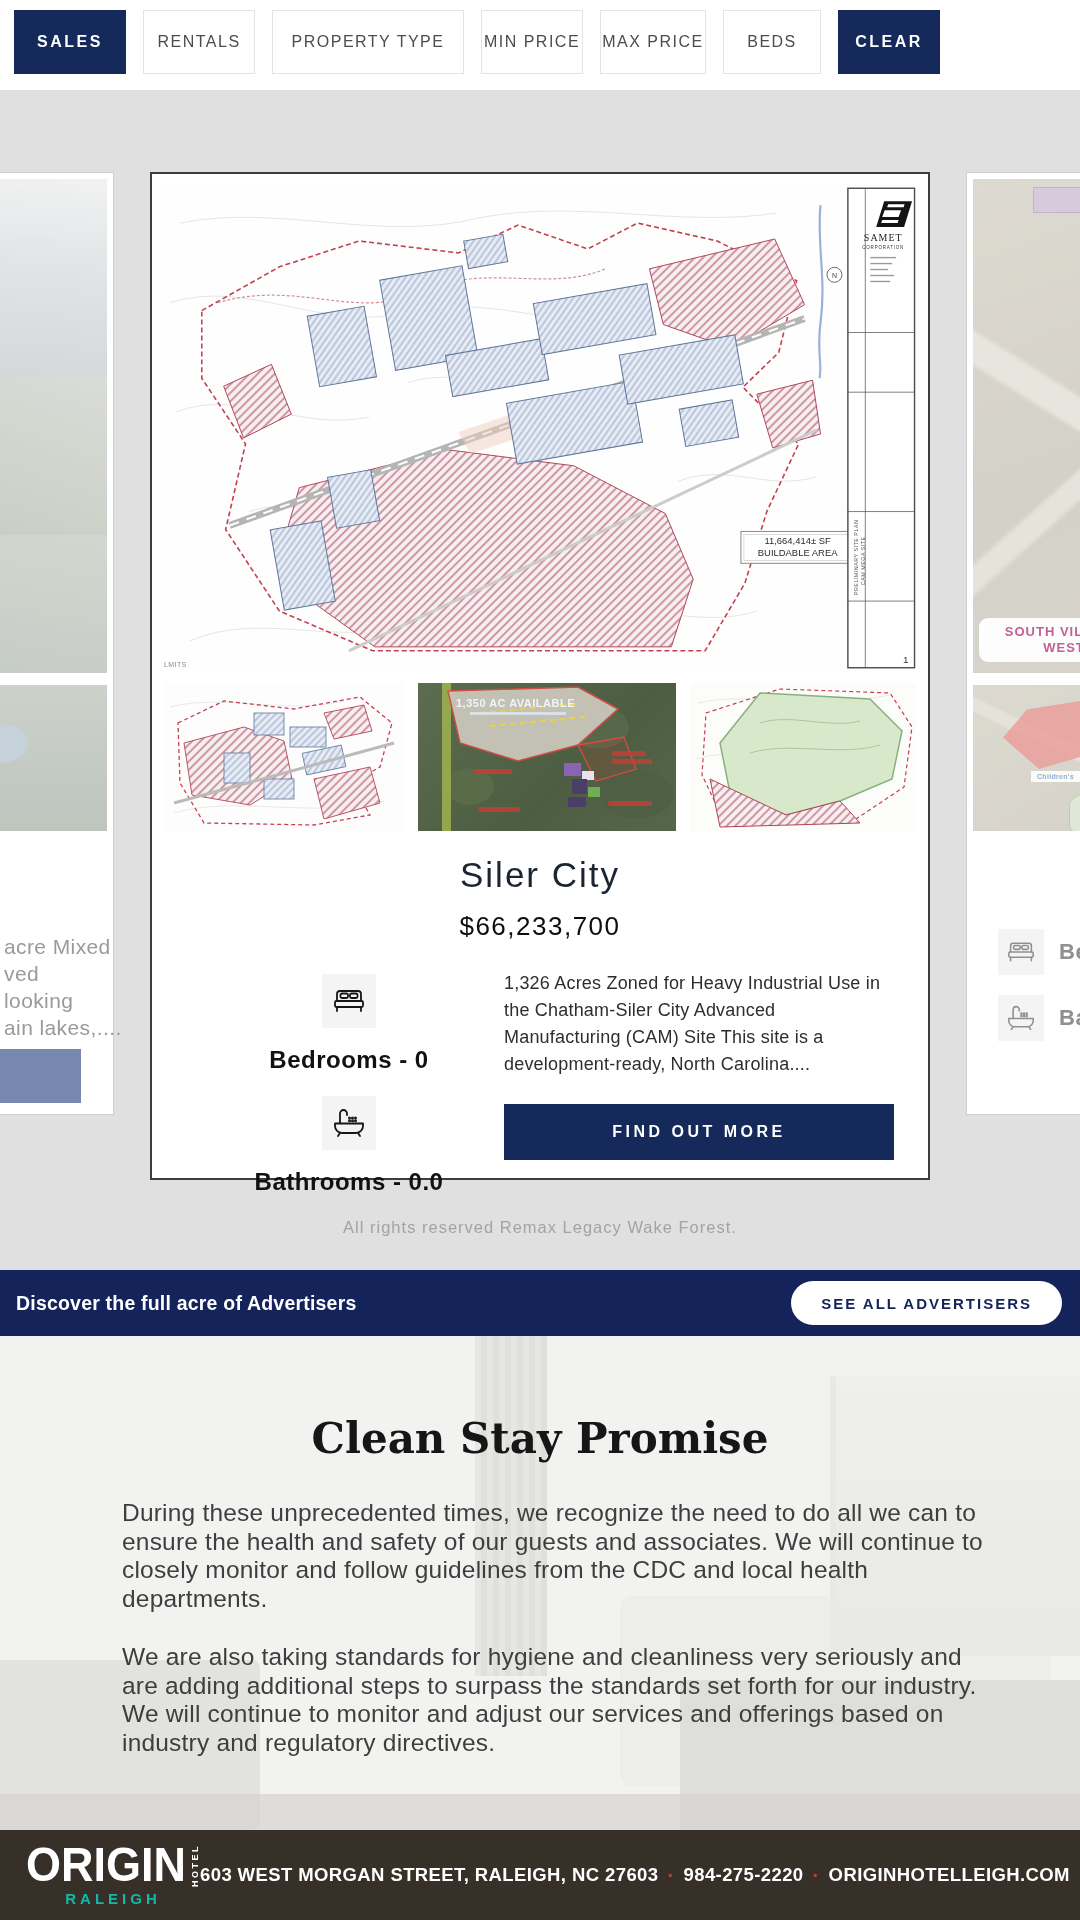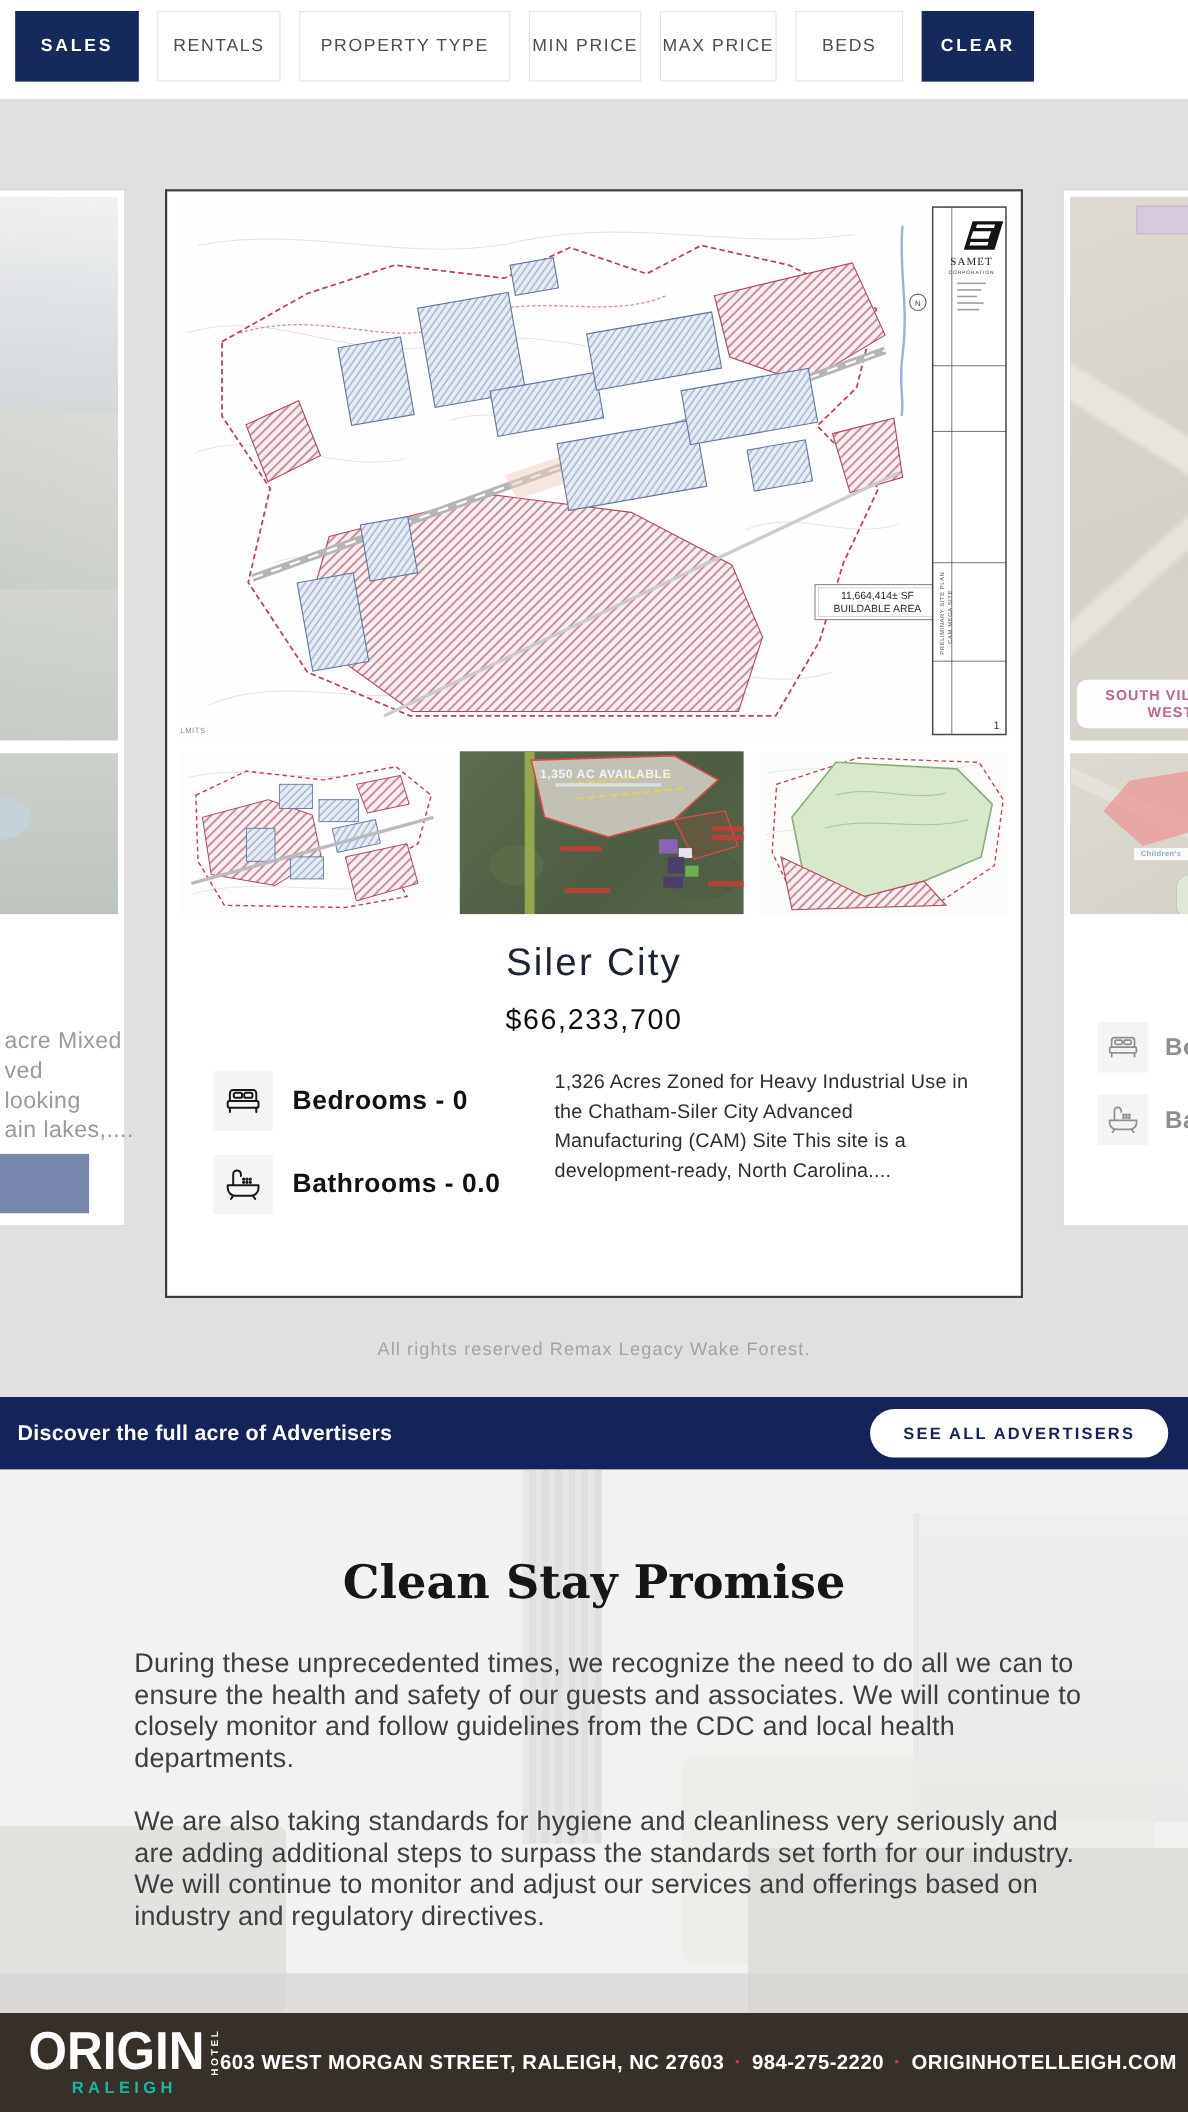--- a/index.html
+++ b/index.html
@@ -56,31 +56,31 @@
   .rfeat .ficon { width:46px; height:46px; }
   .rfeat-label { font-size:22px; font-weight:bold; color:#8f8f8f; letter-spacing:.5px; }
   .rbed { left:31px; top:756px; } .rbath { left:31px; top:822px; }
 
   
   #main-card { left:150px; width:780px; height:1008px; border:2px solid #3d3d3d; padding:8px; }
   .plan-wrap { position:relative; height:492px; cursor:pointer; }
   .plan-wrap svg { display:block; }
   .thumbs { display:flex; gap:14px; margin-top:9px; height:148px; padding-left:4px; }
   .thumb { position:relative; overflow:hidden; cursor:pointer; flex:0 0 auto; }
-  .thumb1 { width:240px; } .thumb2 { width:258px;padding-left:35px; } .thumb3 { width:226px; }
+  .thumb1 { width:240px; } .thumb2 { width:258px; } .thumb3 { width:226px; }
   .thumb2 { background:
       radial-gradient(40px 30px at 20% 70%, #5a6b4a 0 60%, transparent 61%),
       radial-gradient(50px 35px at 70% 30%, #57684a 0 60%, transparent 61%),
       radial-gradient(60px 40px at 85% 75%, #4e5f43 0 60%, transparent 61%),
       linear-gradient(135deg,#5c6c4e,#4d5d42 60%,#566749); }
   .card-title { margin-top:24px; text-align:center; font-size:35px; color:#1b2430; letter-spacing:2px; }
   .card-price { margin-top:16px; text-align:center; font-size:26px; font-weight:normal; color:#0d0d0d; letter-spacing:1.5px; }
   .features { display:flex; margin-top:28px; padding:0 26px 0 34px; }
   .feat-col { width:310px; padding-top:4px; }
-  .feat { display:flex; align-items:center; gap:18px; margin-bottom:22px; }
+  .feat { display:flex; align-items:center; gap:18px; margin-bottom:22px;flex-direction:column; }
   .ficon { width:54px; height:54px; background:#f4f4f4; display:flex; align-items:center; justify-content:center; flex:0 0 auto; }
   .feat-label { font-size:24px; font-weight:bold; color:#111; letter-spacing:.5px; }
   .desc-col { flex:1; }
   .desc { font-size:18px; line-height:1.5; color:#2e2e2e; letter-spacing:.2px; }
   .cta { margin-top:26px; height:56px; background:#16295b; color:#fff; display:flex; align-items:center;
     justify-content:center; font-size:16px; font-weight:bold; letter-spacing:3.5px; cursor:pointer; }
 
   .copyright { position:absolute; top:1218px; left:0; right:0; text-align:center; color:#a3a3a3; font-size:16.5px; letter-spacing:1px; }
 
   
@@ -365,20 +365,21 @@
                 <circle cx="23.5" cy="13.8" r=".6" fill="#161616"></circle>
               <path d="M3 16.5 h28 v2.5 a7 7 0 0 1 -7 7 h-14 a7 7 0 0 1 -7 -7 z"></path>
               <path d="M8 26 l-2 3 M26 26 l2 3"></path>
             </svg>
           </div>
           <div class="feat-label">Bathrooms - 0.0</div>
         </div>
       </div>
       <div class="desc-col">
         <div class="desc">1,326 Acres Zoned for Heavy Industrial Use in the Chatham-Siler City Advanced Manufacturing (CAM) Site This site is a development-ready, North Carolina....</div>
+        <div class="cta">FIND OUT MORE</div>
       </div>
     </div>
   </div>
 
   <div class="card side-card" id="right-card">
     <div class="rimg">
       <div class="rpurple"></div>
     </div>
     <div class="rchip">SOUTH VILLAGE WEST</div>
     <div class="rthumb">

